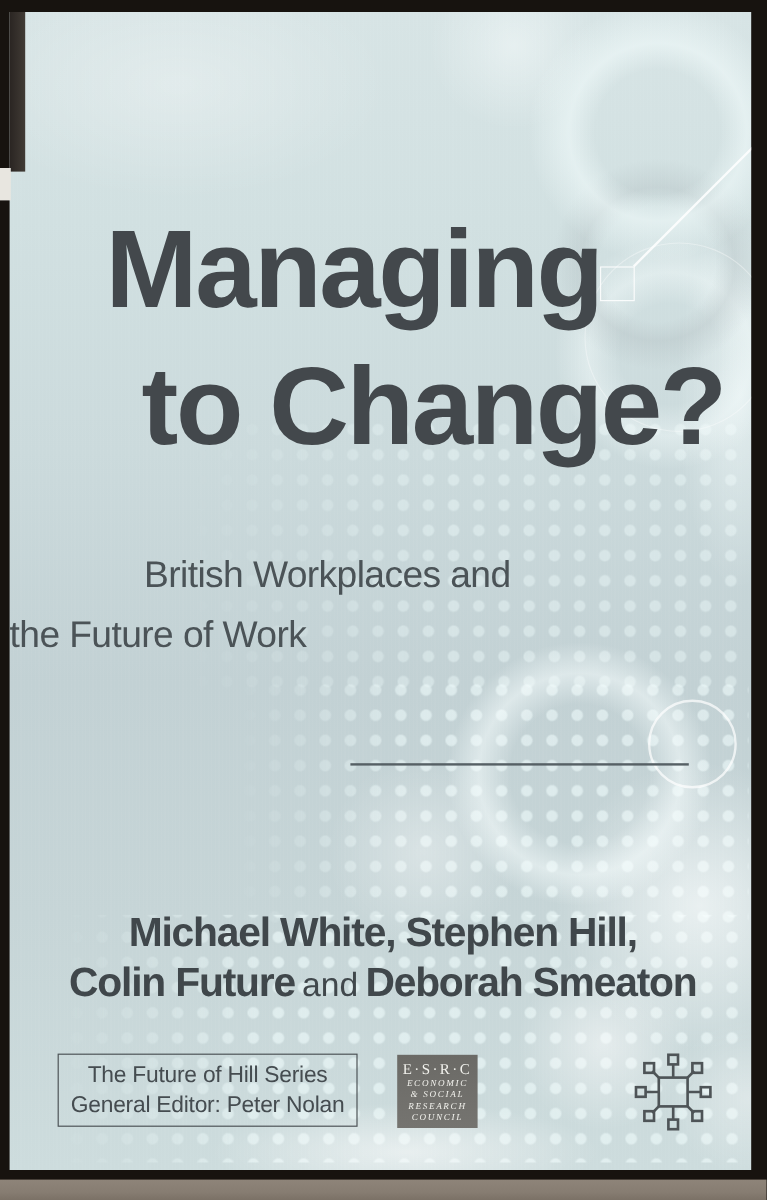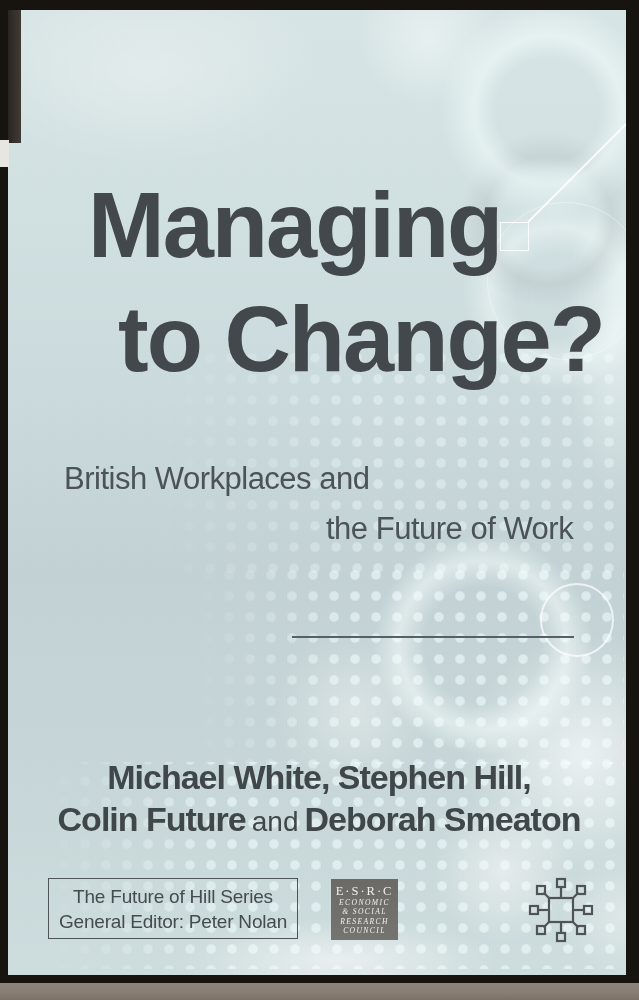--- a/index.html
+++ b/index.html
@@ -51,22 +51,22 @@
   .deco-line{position:absolute;left:520px;top:211px;width:141px;height:1.6px;
         background:rgba(255,255,255,.85);transform:rotate(-45deg);transform-origin:0 50%;}
   
   .title{position:absolute;left:0;top:158px;margin:0;font-weight:600;color:#43484c;
         font-size:92px;line-height:114px;letter-spacing:-2px;}
   .title span{display:block;}
   .title .t1{padding-left:80px;}
   .title .t2{padding-left:110px;text-align:right;}
   .subtitle{position:absolute;left:0;top:444px;color:#4b5357;font-size:31px;line-height:50px;letter-spacing:-.5px;}
   .subtitle span{display:block;}
-  .subtitle .s1{padding-left:56px;}
-  .subtitle .s2{padding-left:318px;}
+  .subtitle .s1{padding-left:112px;}
+  .subtitle .s2{}
   .rule{position:absolute;left:284px;top:626px;width:282px;height:2px;background:#566065;}
   .authors{position:absolute;left:0;top:746px;width:622px;text-align:center;
         color:#40474b;font-size:34px;font-weight:700;line-height:42px;letter-spacing:-1px;}
   .authors span{display:block;}
   .authors .and{display:inline;font-size:28px;font-weight:400;letter-spacing:0;padding:0 6px;}
   .series-box{position:absolute;left:40px;top:868px;width:248px;height:59px;
         border:1.5px solid #4e5458;display:flex;flex-direction:column;justify-content:center;align-items:center;
         color:#454c50;font-size:19px;line-height:25px;letter-spacing:-.2px;}
   .esrc{position:absolute;left:323px;top:869px;width:67px;height:61px;box-sizing:border-box;
         background:linear-gradient(180deg,#6b6a66 0%,#757470 100%);

